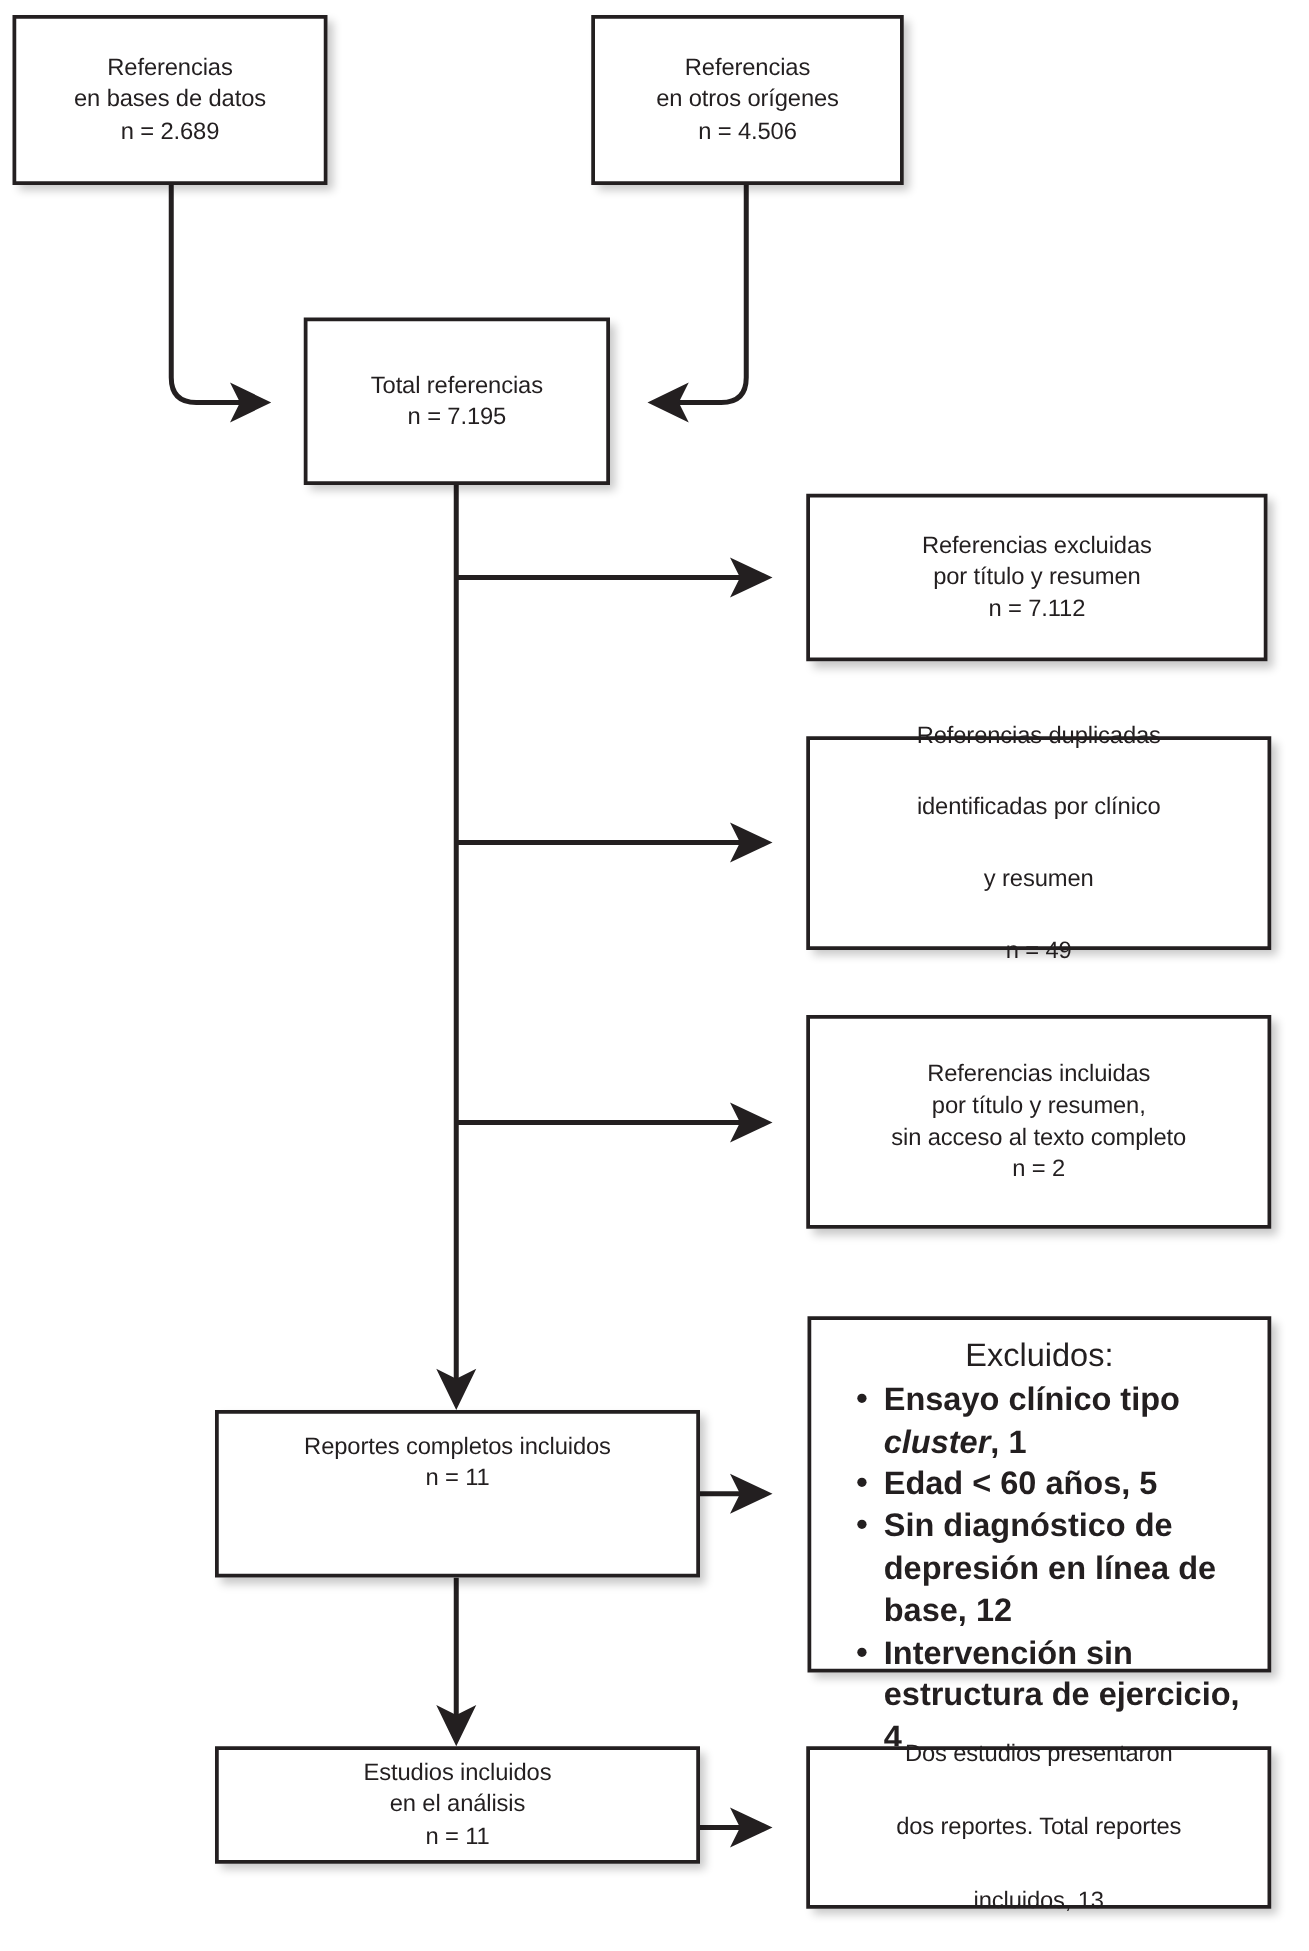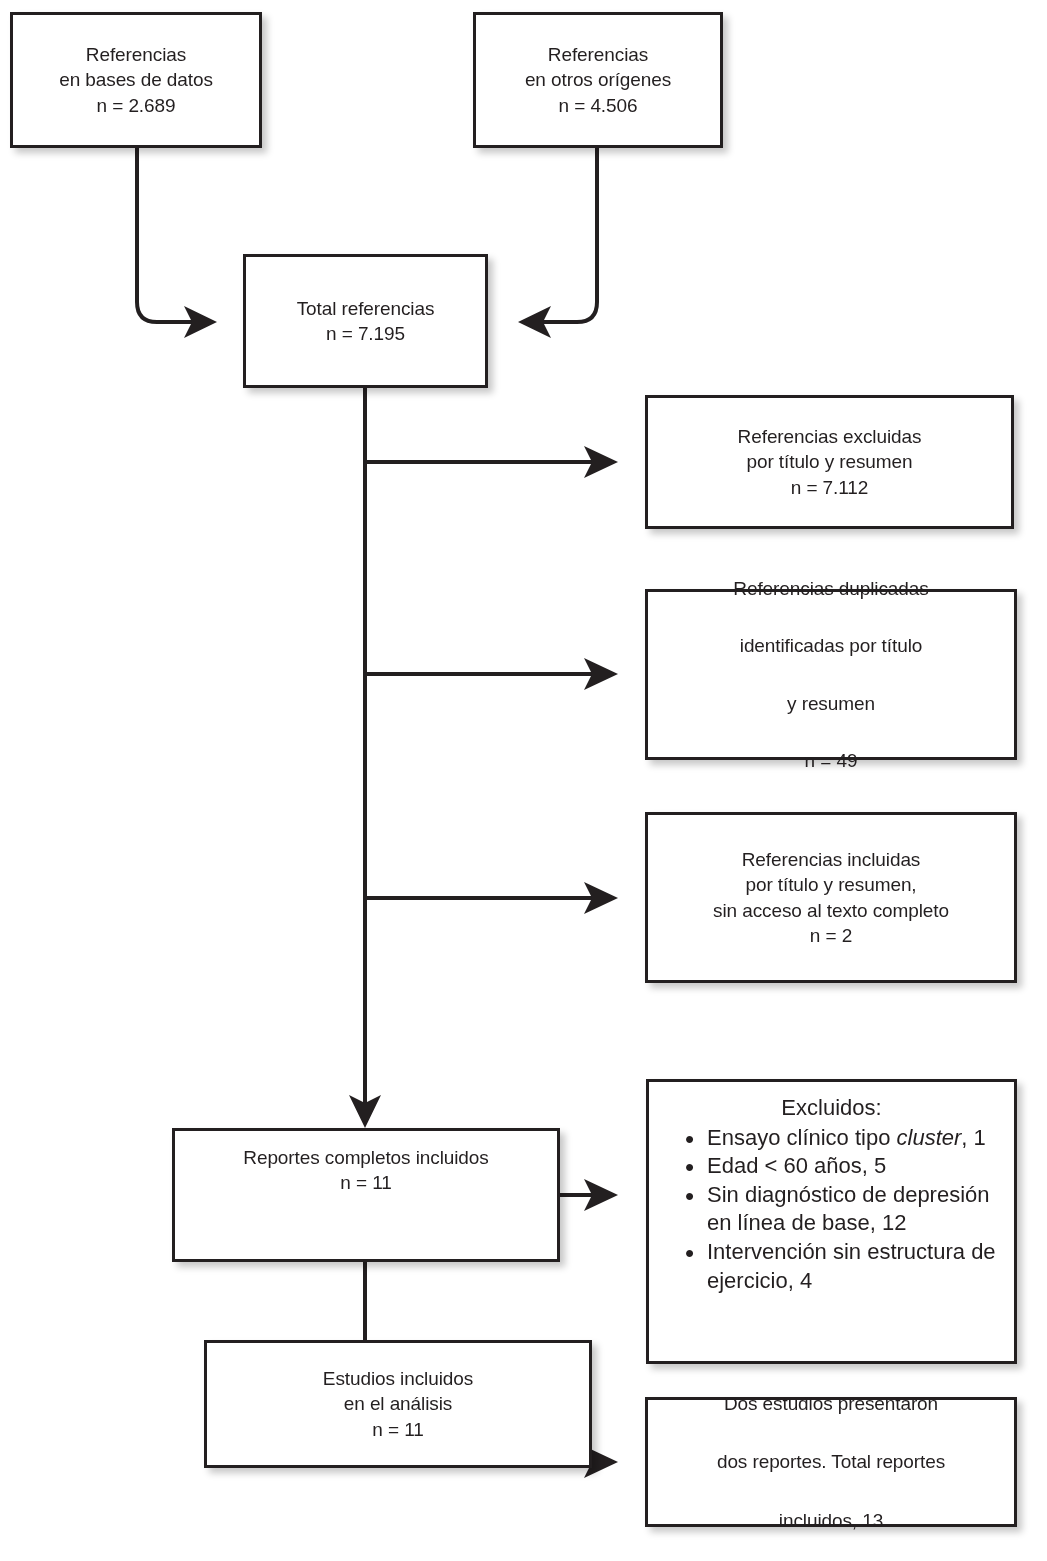--- a/index.html
+++ b/index.html
@@ -43,34 +43,34 @@
     white-space: nowrap;
   }
   
   .excl-box {
     position: absolute;
     box-sizing: border-box;
     background: #ffffff;
     border: 3px solid #231f20;
     box-shadow: 5px 5px 7px rgba(0,0,0,0.22);
     color: #231f20;
-    font-size: 22px;
+    font-size: 26px;
     line-height: 1.30;
     padding: 12px 14px 12px 14px;
-    margin-top: 26px;
   }
   .excl-title {
     text-align: center;
     display: block;
     margin-bottom: 1px;
   }
   .excl-list {
     list-style: none;
     margin: 0;
     padding: 0 0 0 22px;
+    font-weight: bold;
   }
   .excl-list li {
     position: relative;
     padding-left: 22px;
     margin: 0 0 0 0;
   }
   .excl-list li::before {
     content: "\2022";
     position: absolute;
     left: 0;
@@ -152,21 +152,21 @@
   </div>
 
   <div class="flow-box" style="left:645px; top:395px; width:369px; height:134px;">
     <span class="line">Referencias excluidas</span>
     <span class="line">por título y resumen</span>
     <span class="line">n = 7.112</span>
   </div>
 
   <div class="flow-box" style="left:645px; top:589px; width:372px; height:171px;gap:32px;">
     <span class="line">Referencias duplicadas</span>
-    <span class="line">identificadas por título</span>
+    <span class="line">identificadas por clínico</span>
     <span class="line">y resumen</span>
     <span class="line">n = 49</span>
   </div>
 
   <div class="flow-box" style="left:645px; top:812px; width:372px; height:171px;">
     <span class="line">Referencias incluidas</span>
     <span class="line">por título y resumen,</span>
     <span class="line">sin acceso al texto completo</span>
     <span class="line">n = 2</span>
   </div>
@@ -179,21 +179,21 @@
       <li><span>Sin diagnóstico de depresión en línea de base, 12</span></li>
       <li><span>Intervención sin estructura de ejercicio, 4</span></li>
     </ul>
   </div>
 
   <div class="flow-box top-align" style="left:172px; top:1128px; width:388px; height:134px;">
     <span class="line">Reportes completos incluidos</span>
     <span class="line">n = 11</span>
   </div>
 
-  <div class="flow-box" style="left:172px; top:1340px; width:388px; height:128px;margin-left:32px;">
+  <div class="flow-box" style="left:172px; top:1397px; width:388px; height:94px;">
     <span class="line">Estudios incluidos</span>
     <span class="line">en el análisis</span>
     <span class="line">n = 11</span>
   </div>
 
   <div class="flow-box" style="left:645px; top:1397px; width:372px; height:130px;gap:33px;">
     <span class="line">Dos estudios presentaron</span>
     <span class="line">dos reportes. Total reportes</span>
     <span class="line">incluidos, 13</span>
   </div>

